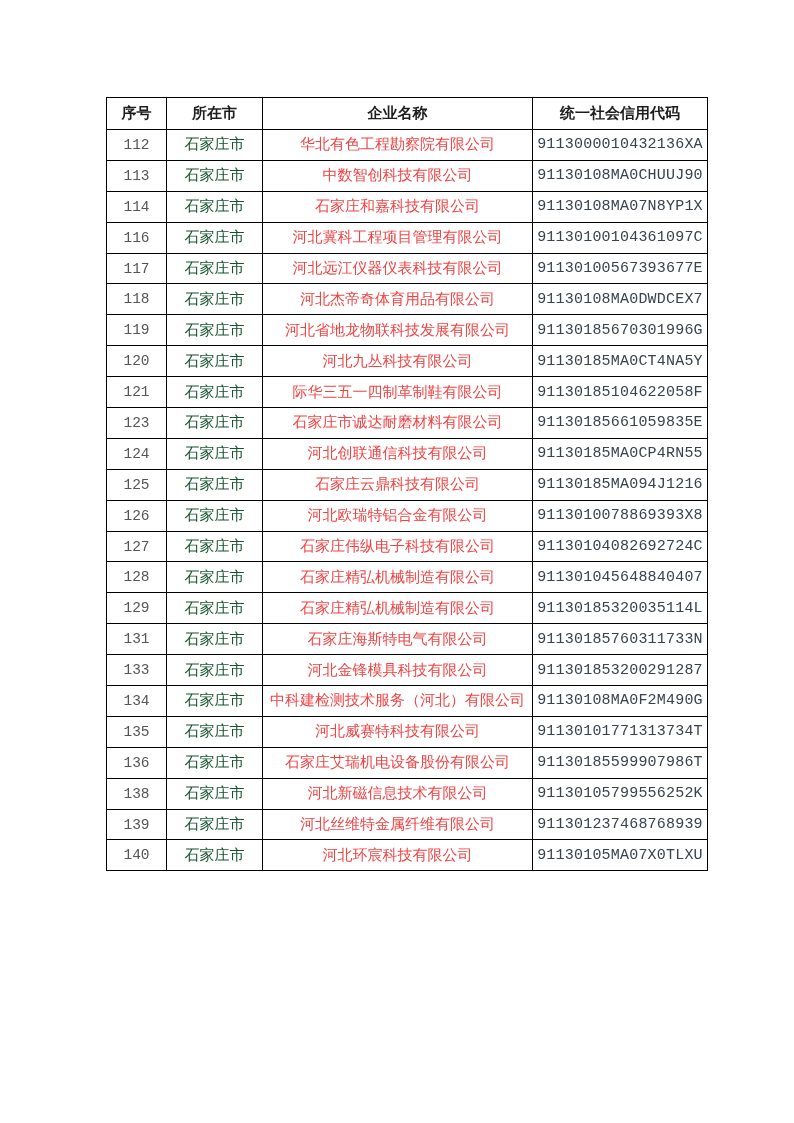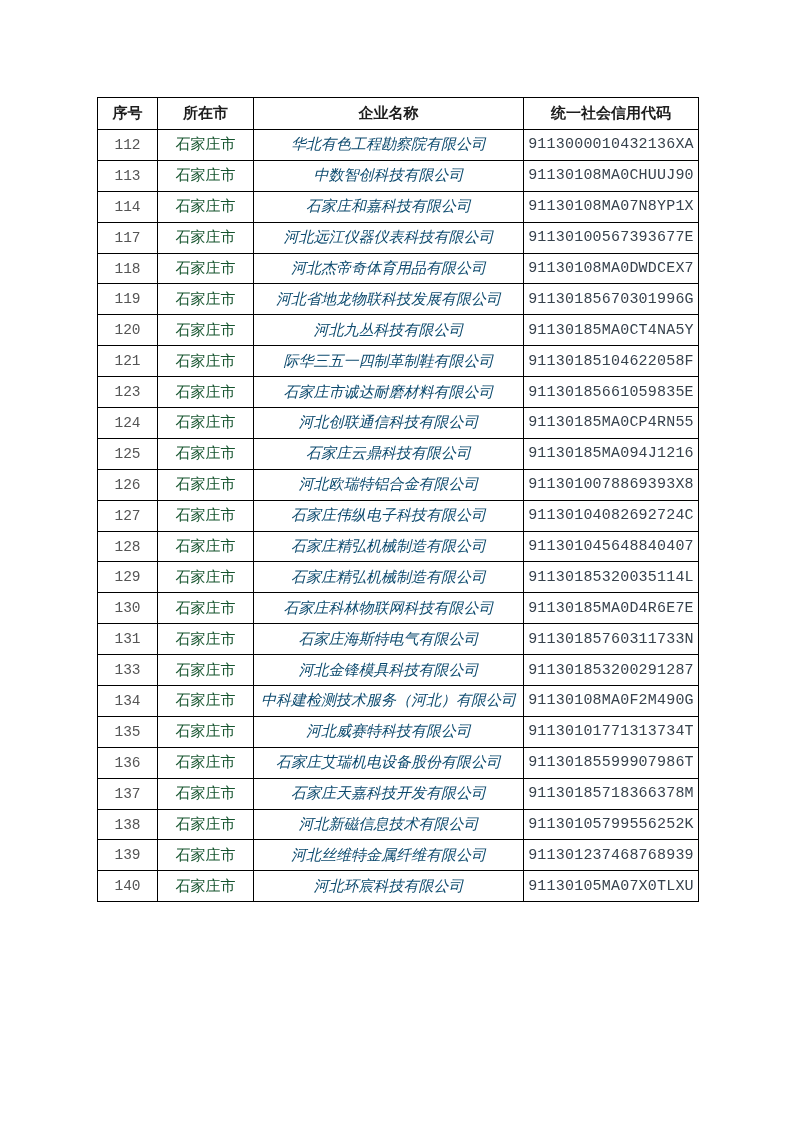--- a/index.html
+++ b/index.html
@@ -14,21 +14,21 @@
     font-family: "Liberation Serif", "DejaVu Serif", serif;
     overflow: hidden;
   }
   .page {
     position: absolute;
     inset: 0;
     background: #ffffff;
   }
   table.company-table {
     position: absolute;
-    left: 97px;
+    left: 106px;
     top: 97px;
     width: 601px;
     border-collapse: collapse;
     table-layout: fixed;
   }
   .company-table th,
   .company-table td {
     border: 1px solid #000000;
     text-align: center;
     vertical-align: middle;
@@ -52,22 +52,21 @@
     font-family: Liberation Mono, monospace;
     font-size: 14.5px;
     color: #555555;
   }
   .company-table td.col-city {
     font-size: 15px;
     color: #14532d;
   }
   .company-table td.col-name {
     font-size: 15px;
-    color: #0c4a6e;
-    font-style: italic;
+    color: #ef4444;
   }
   .company-table td.col-code {
     font-family: Liberation Mono, monospace;
     font-size: 15px;
     letter-spacing: 0.2px;
     color: #37424d;
   }
   col.c-no   { width: 60px; }
   col.c-city { width: 96px; }
   col.c-name { width: 270px; }
@@ -105,20 +104,26 @@
           <td class="col-name">中数智创科技有限公司</td>
           <td class="col-code">91130108MA0CHUUJ90</td>
         </tr>
         <tr>
           <td class="col-no">114</td>
           <td class="col-city">石家庄市</td>
           <td class="col-name">石家庄和嘉科技有限公司</td>
           <td class="col-code">91130108MA07N8YP1X</td>
         </tr>
         <tr>
+          <td class="col-no">116</td>
+          <td class="col-city">石家庄市</td>
+          <td class="col-name">河北冀科工程项目管理有限公司</td>
+          <td class="col-code">91130100104361097C</td>
+        </tr>
+        <tr>
           <td class="col-no">117</td>
           <td class="col-city">石家庄市</td>
           <td class="col-name">河北远江仪器仪表科技有限公司</td>
           <td class="col-code">91130100567393677E</td>
         </tr>
         <tr>
           <td class="col-no">118</td>
           <td class="col-city">石家庄市</td>
           <td class="col-name">河北杰帝奇体育用品有限公司</td>
           <td class="col-code">91130108MA0DWDCEX7</td>
@@ -177,26 +182,20 @@
           <td class="col-name">石家庄精弘机械制造有限公司</td>
           <td class="col-code">911301045648840407</td>
         </tr>
         <tr>
           <td class="col-no">129</td>
           <td class="col-city">石家庄市</td>
           <td class="col-name">石家庄精弘机械制造有限公司</td>
           <td class="col-code">91130185320035114L</td>
         </tr>
         <tr>
-          <td class="col-no">130</td>
-          <td class="col-city">石家庄市</td>
-          <td class="col-name">石家庄科林物联网科技有限公司</td>
-          <td class="col-code">91130185MA0D4R6E7E</td>
-        </tr>
-        <tr>
           <td class="col-no">131</td>
           <td class="col-city">石家庄市</td>
           <td class="col-name">石家庄海斯特电气有限公司</td>
           <td class="col-code">91130185760311733N</td>
         </tr>
         <tr>
           <td class="col-no">133</td>
           <td class="col-city">石家庄市</td>
           <td class="col-name">河北金锋模具科技有限公司</td>
           <td class="col-code">911301853200291287</td>
@@ -211,26 +210,20 @@
           <td class="col-no">135</td>
           <td class="col-city">石家庄市</td>
           <td class="col-name">河北威赛特科技有限公司</td>
           <td class="col-code">91130101771313734T</td>
         </tr>
         <tr>
           <td class="col-no">136</td>
           <td class="col-city">石家庄市</td>
           <td class="col-name">石家庄艾瑞机电设备股份有限公司</td>
           <td class="col-code">91130185599907986T</td>
-        </tr>
-        <tr>
-          <td class="col-no">137</td>
-          <td class="col-city">石家庄市</td>
-          <td class="col-name">石家庄天嘉科技开发有限公司</td>
-          <td class="col-code">91130185718366378M</td>
         </tr>
         <tr>
           <td class="col-no">138</td>
           <td class="col-city">石家庄市</td>
           <td class="col-name">河北新磁信息技术有限公司</td>
           <td class="col-code">91130105799556252K</td>
         </tr>
         <tr>
           <td class="col-no">139</td>
           <td class="col-city">石家庄市</td>

